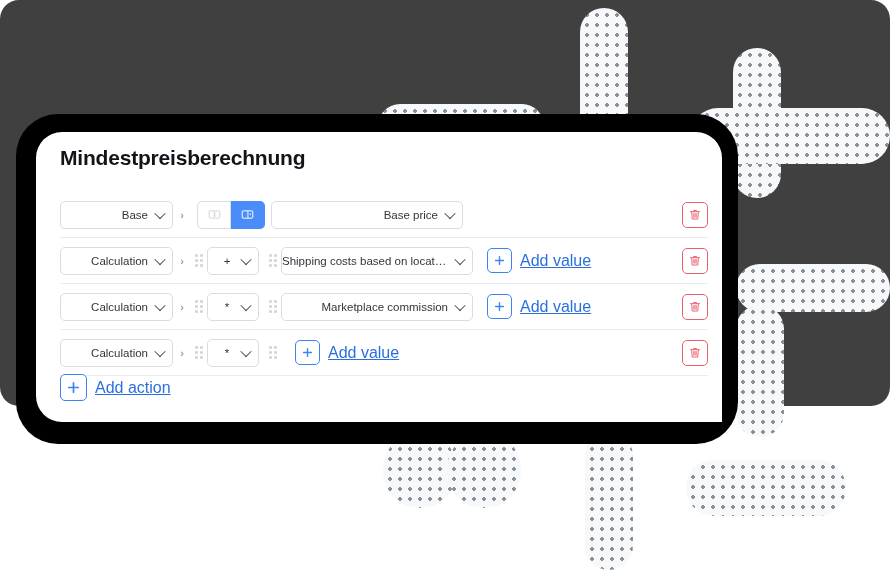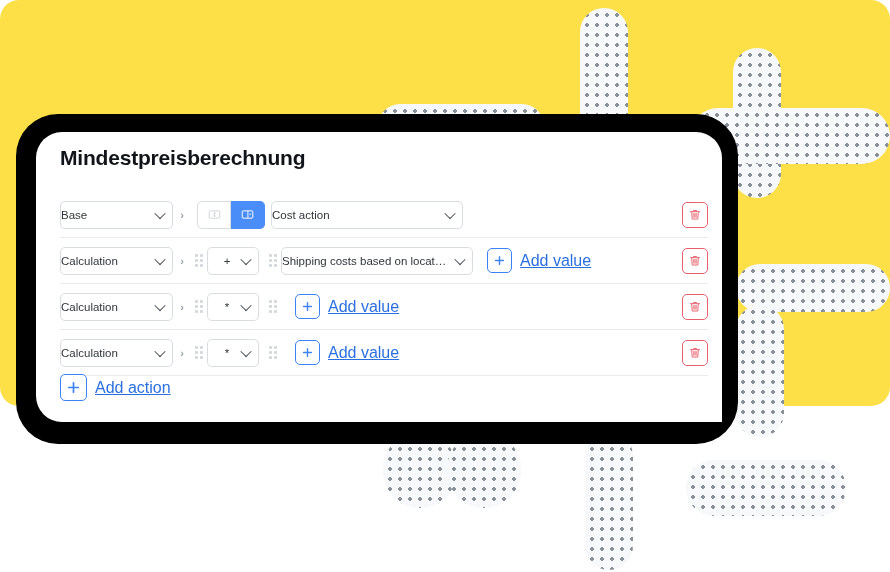--- a/index.html
+++ b/index.html
@@ -6,21 +6,21 @@
   html, body {
     margin: 0; padding: 0;
     width: 890px; height: 572px;
     background: #ffffff;
     font-family: "Liberation Sans", sans-serif;
     overflow: hidden;
   }
   #stage {
     position: relative;
     width: 890px; height: 406px;
-    background: #fde047;
+    background: #404040;
     border-radius: 19px;
   }
 
   
   .deco-layer {
     position: absolute; inset: 0;
     z-index: 1;
     pointer-events: none;
   }
   .deco {
@@ -84,20 +84,21 @@
     border: 1px solid #d9dde2;
     border-radius: 5px;
     background: #ffffff;
     display: flex;
     align-items: center;
     padding: 0 24px 0 0;
     font-size: 11.5px;
     color: #31363c;
     white-space: nowrap;
     overflow: hidden;
+    justify-content: flex-end;
   }
   .sel .cap { overflow: hidden; text-overflow: ellipsis; }
   .sel::after {
     content: "";
     position: absolute;
     right: 8px; top: 50%;
     width: 7px; height: 7px;
     margin-top: -4px;
     border-right: 1.8px solid #4a5058;
     border-bottom: 1.8px solid #4a5058;
@@ -230,21 +231,21 @@
             <svg width="13" height="13" viewBox="0 0 16 16">
               <rect x="1.5" y="3.5" width="13" height="9" rx="1" fill="none" stroke="#ffffff" stroke-width="1.2"></rect>
               <path d="M8.5 3.5v9" stroke="#ffffff" stroke-width="1.1"></path>
               <path d="M10 7l1.4 1.8L12.8 7z" fill="#ffffff"></path>
             </svg>
           </div>
         </div>
 
         <div class="gap-sm"></div>
         <div class="sel sel-value-base">
-          <span class="cap">Cost action</span>
+          <span class="cap">Base price</span>
         </div>
 
         <div class="del-btn">
           <svg width="14" height="14" viewBox="0 0 16 16">
             <path d="M2.8 4.2h10.4" stroke="#e8606d" stroke-width="1.1" stroke-linecap="round"></path>
             <path d="M6.2 4.2V2.9h3.6v1.3" fill="none" stroke="#e8606d" stroke-width="1.1" stroke-linejoin="round"></path>
             <path d="M4.2 4.2l.6 8.4h6.4l.6-8.4" fill="none" stroke="#e8606d" stroke-width="1.1" stroke-linejoin="round"></path>
             <path d="M6.6 6.3v4.2M8 6.3v4.2M9.4 6.3v4.2" stroke="#e8606d" stroke-width="1" stroke-linecap="round"></path>
           </svg>
         </div>
@@ -313,20 +314,23 @@
           <span class="cap">*</span>
         </div>
         <div class="gap-sm"></div>
         <div class="drag">
           <i></i>
             <i></i>
             <i></i>
             <i></i>
             <i></i>
             <i></i>
+        </div>
+        <div class="sel sel-value-wide">
+          <span class="cap">Marketplace commission</span>
         </div>
         <div class="gap-lg"></div>
         <div class="plus-btn">
           <svg width="13" height="13" viewBox="0 0 16 16">
             <path d="M8 3.2v9.6M3.2 8h9.6" stroke="#3b82f6" stroke-width="1.7" stroke-linecap="round"></path>
           </svg>
         </div>
         <span class="link">Add value</span>
 
         <div class="del-btn">

